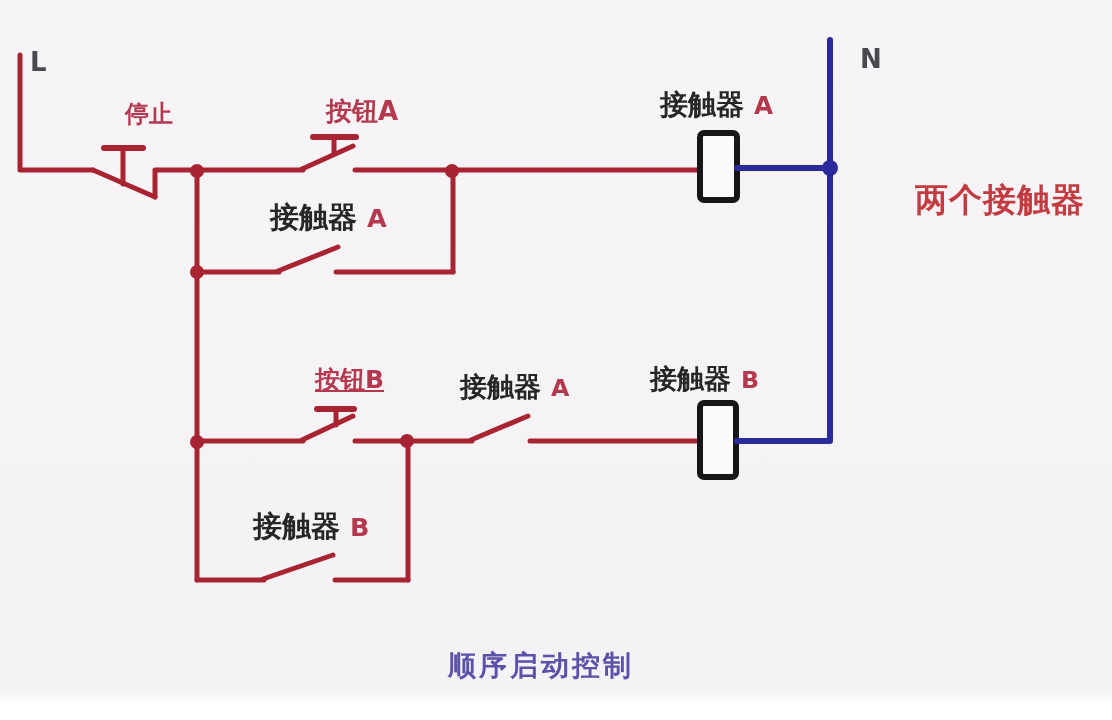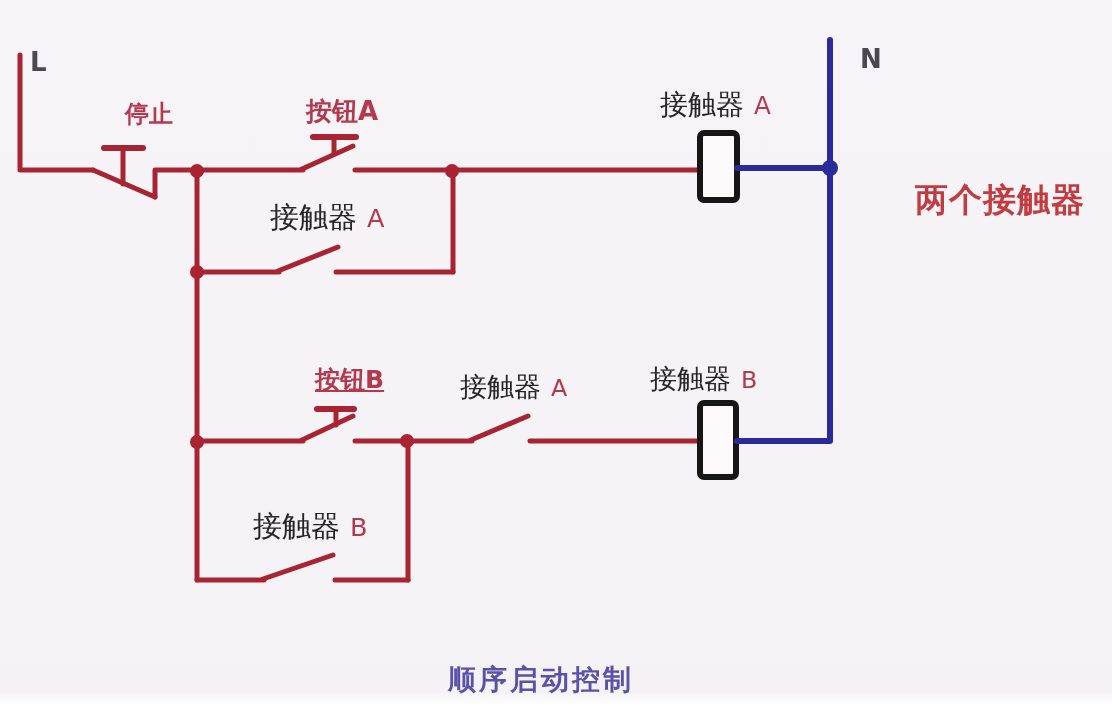--- a/index.html
+++ b/index.html
@@ -15,24 +15,24 @@
   .wr{stroke:var(--wire-red);fill:none;stroke-width:5;stroke-linecap:round;stroke-linejoin:round;}
   .wr.thick{stroke-width:6;}
   .wb{stroke:var(--wire-blue);fill:none;stroke-width:6;stroke-linecap:round;stroke-linejoin:round;}
   .coil{fill:#fbf9fa;stroke:var(--coil-black);stroke-width:6;}
   .dotr{fill:var(--wire-red);}
   .dotb{fill:var(--wire-blue);}
   .lbl{position:absolute;white-space:nowrap;line-height:1.1;}
   .terminal{font-size:26px;font-weight:600;color:var(--terminal-gray);}
   .red{color:var(--label-red);font-weight:bold;}
   .supply{font-size:30px;letter-spacing:1px;background:rgba(224,216,221,.45);border-radius:4px;padding:1px 5px;}
-  .comp{font-weight:normal;color:var(--label-black);}
+  .comp{font-weight:bold;color:var(--label-black);}
   .comp .suffix{color:var(--label-red);margin-left:10px;font-size:.88em;}
   .stop{font-size:24px;}
-  .btn{font-size:26px;}
+  .btn{font-size:26px;margin-left:20px;}
   .note{position:absolute;left:862px;top:178px;width:276px;text-align:center;
         color:var(--note-red);font-weight:bold;}
   .note .n1{font-size:33px;margin-bottom:12px;letter-spacing:1px;}
   .note .n2{font-size:30px;margin-bottom:11px;}
   .note .n3{font-size:30px;}
   .caption{font-size:28px;font-weight:bold;color:var(--title-purple);letter-spacing:3px;}
 </style>
 </head>
 <body>
 
@@ -127,15 +127,15 @@
   </div>
 
   <div class="lbl comp" style="left:253px;top:511px;font-size:29px;">
     <span>接触器</span><span class="suffix">B</span>
   </div>
 
   <div class="note">
     <div class="n1">两个接触器</div>
   </div>
 
-  <div class="lbl caption" style="left:448px;top:665px;">顺序启动控制</div>
+  <div class="lbl caption" style="left:448px;top:651px;">顺序启动控制</div>
 
 </div>
 
 </body></html>

